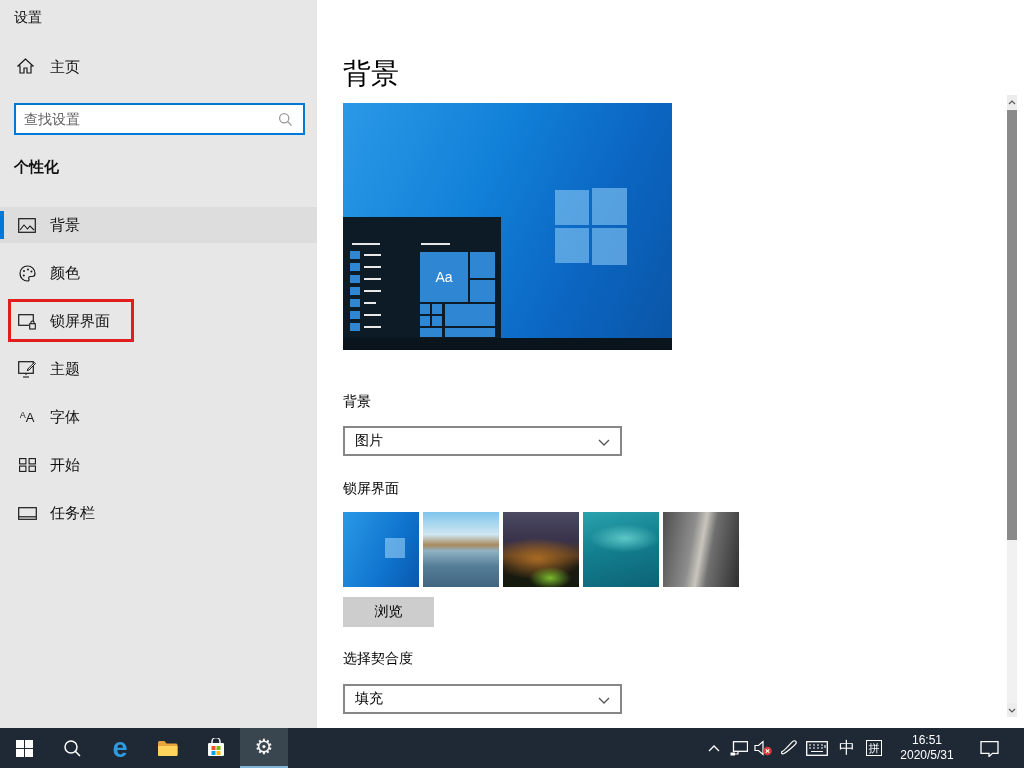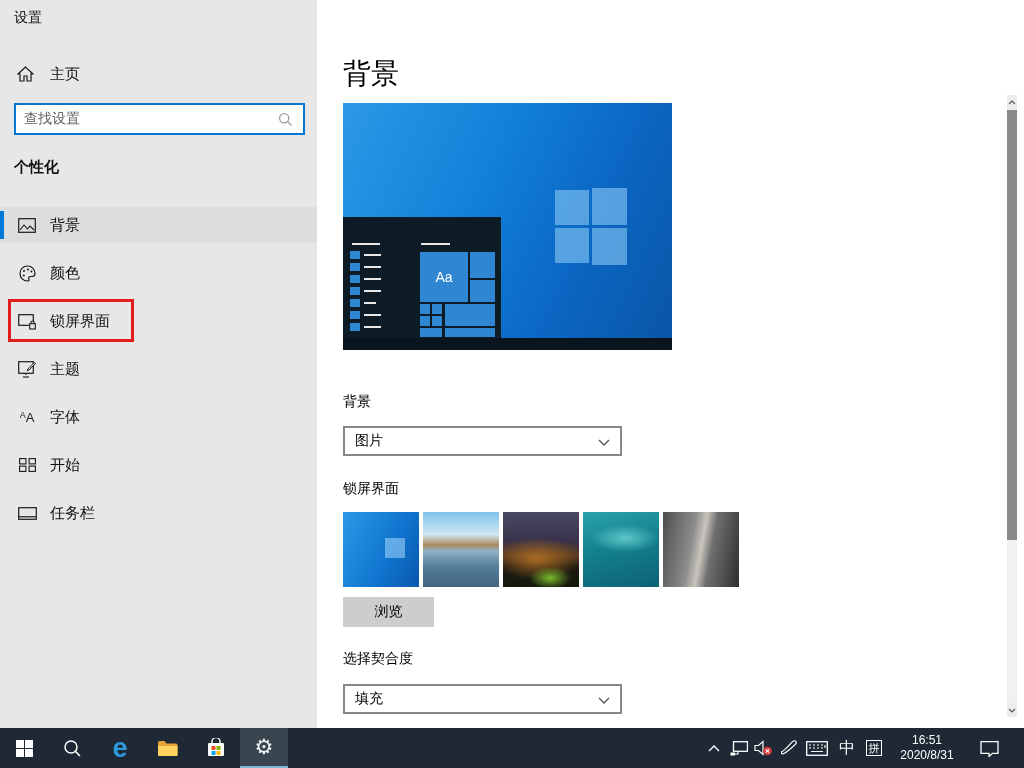--- a/index.html
+++ b/index.html
@@ -5,25 +5,25 @@
   * { margin:0; padding:0; box-sizing:border-box; }
   html,body { width:1024px; height:768px; overflow:hidden; }
   body { font-family:"Liberation Sans","DejaVu Sans",sans-serif; background:#fff; position:relative; color:#111; }
 
   
   .window { position:absolute; left:0; top:0; width:907px; height:728px; background:#fff; }
 
   
   .sidebar { position:absolute; left:0; top:0; width:317px; height:728px; background:#e7e7e7; }
   .app-title { position:absolute; left:14px; top:9px; font-size:14px; color:#111; }
-  .home-row { position:absolute; left:0; top:58px; width:317px; height:32px; display:flex; align-items:center; cursor:default; }
+  .home-row { position:absolute; left:0; top:58px; width:317px; height:32px; display:flex; align-items:flex-start; cursor:default; }
   .home-row .nav-ico { margin-left:17px; }
   .home-row .lbl { margin-left:16px; font-size:15px; }
   .search-box { position:absolute; left:14px; top:103px; width:291px; height:32px; background:#fff; border:2px solid #0078d7; display:flex; align-items:center; }
-  .search-box input { flex:1; border:none; outline:none; background:transparent; font-size:14px; padding-left:8px; color:#14532d; font-family:Liberation Serif, serif; }
+  .search-box input { flex:1; border:none; outline:none; background:transparent; font-size:14px; padding-left:8px; color:#14532d; font-family:Liberation Sans, sans-serif; }
   .search-box input::placeholder { color:#5f5f5f; opacity:1; }
   .search-box .mag { margin-right:10px; flex:0 0 auto; }
   .section-header { position:absolute; left:14px; top:158px; font-size:15px; font-weight:bold; }
 
   .nav-item { position:absolute; left:0; width:317px; height:36px; display:flex; align-items:center; cursor:default; }
   .nav-item .nav-ico { margin-left:17px; width:20px; display:flex; justify-content:center; }
   .nav-item .lbl { margin-left:13px; font-size:15px; }
   .nav-item.selected { background:rgba(0,0,0,0.045); }
   .nav-item.selected::before { content:""; position:absolute; left:0; top:4px; width:4px; height:28px; background:#0078d7; }
   .fonts-glyph { font-size:13px; letter-spacing:0; color:#1a1a1a; }
@@ -379,20 +379,20 @@
         <rect x="0.7" y="0.7" width="20.6" height="13.6" fill="none" stroke="#fff" stroke-width="1.3"></rect>
         <path d="M3 4h2M7 4h2M11 4h2M15 4h2M3 7h2M7 7h2M11 7h2M15 7h2M19 4v3M5 10.5h12" stroke="#fff" stroke-width="1.1"></path>
       </svg>
   </div>
   <div class="tray-item ti-lang">中</div>
   <div class="tray-item ti-mode">
     <span class="mode-box">拼</span>
   </div>
   <div class="tray-item ti-clock">
     <span>16:51</span>
-    <span>2020/8/31</span>
+    <span>2020/5/31</span>
   </div>
   <div class="tray-item ti-action">
     <svg width="19" height="17" viewBox="0 0 19 17">
         <path d="M1 1.7h17v11.6h-5.5L9 16.5v-3.2H1z" fill="none" stroke="#fff" stroke-width="1.3"></path>
       </svg>
   </div>
 </div>
 
 </body></html>

